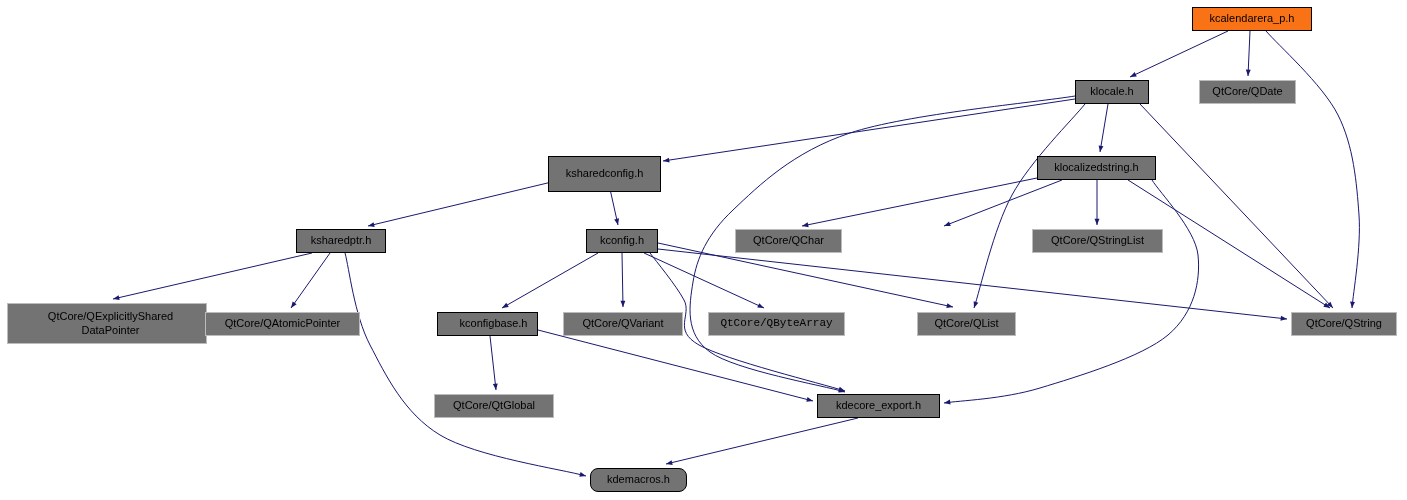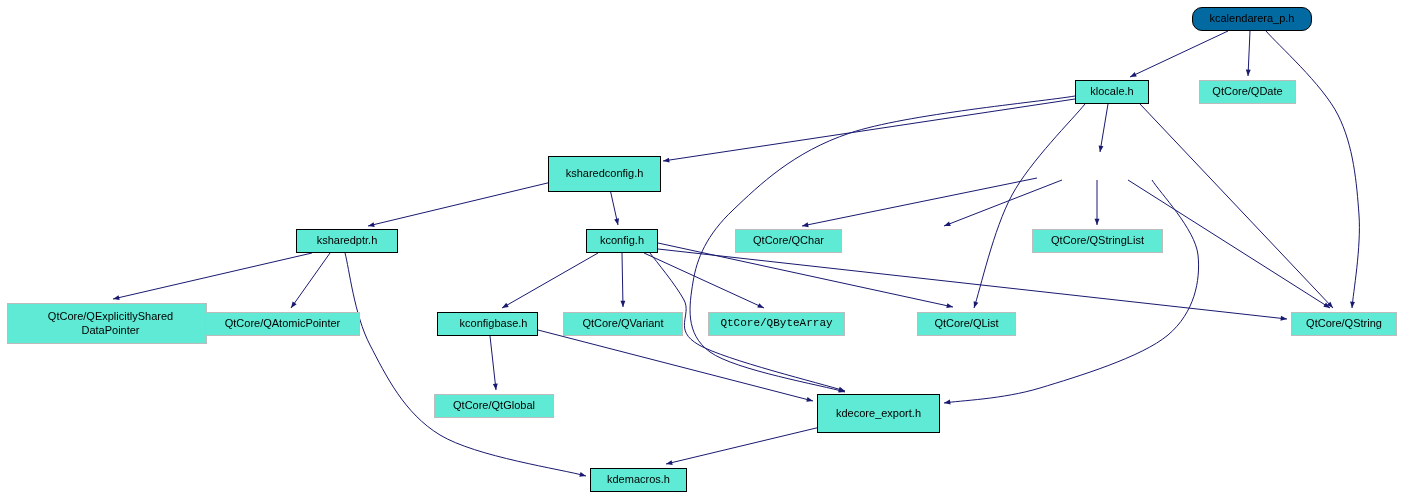--- a/index.html
+++ b/index.html
@@ -8,21 +8,21 @@
     width:1407px;height:500px;
     font-family:"Liberation Sans",sans-serif;
     background:#ffffff;
     overflow:hidden;
   }
   .edge-layer{position:absolute;left:0;top:0;}
   .node{
     position:absolute;
     box-sizing:border-box;
     border:1px solid #000000;
-    background:#5eead4;
+    background:#737373;
     color:#000000;
     display:flex;
     align-items:center;
     justify-content:center;
     text-align:center;
     font-size:11px;
     line-height:1.25;
     white-space:pre-line;
     cursor:pointer;
   }
@@ -61,32 +61,33 @@
       <path d="M622,253 L623,307" fill="none" stroke="#191970" stroke-width="1" marker-end="url(#arrowhead)"></path>
       <path d="M644,253 L764,308" fill="none" stroke="#191970" stroke-width="1" marker-end="url(#arrowhead)"></path>
       <path d="M658,243 L953,307" fill="none" stroke="#191970" stroke-width="1" marker-end="url(#arrowhead)"></path>
       <path d="M658,249 L1287,319" fill="none" stroke="#191970" stroke-width="1" marker-end="url(#arrowhead)"></path>
       <path d="M650,253 C655.7,260.8 675.8,284.7 684,300 C692.2,315.3 672.2,329.8 699,345 C725.8,360.2 820.7,383.3 845,391" fill="none" stroke="#191970" stroke-width="1" marker-end="url(#arrowhead)"></path>
       <path d="M490,336 L496,390" fill="none" stroke="#191970" stroke-width="1" marker-end="url(#arrowhead)"></path>
       <path d="M538,330 L813,401" fill="none" stroke="#191970" stroke-width="1" marker-end="url(#arrowhead)"></path>
       <path d="M858,418 L666,464" fill="none" stroke="#191970" stroke-width="1" marker-end="url(#arrowhead)"></path>
     </svg>
 
-<div class="node current" style="left: 1192px; top: 7px; width: 120px; height: 24px; background: #0369a1; border-radius: 10px;">kcalendarera_p.h</div>
+<div class="node current" style="left: 1192px; top: 7px; width: 120px; height: 24px; background: #f97316;">kcalendarera_p.h</div>
     <div class="node internal" style="left: 1075px; top: 80px; width: 74px; height: 24px;">klocale.h</div>
     <div class="node external" style="left: 1199px; top: 80px; width: 97px; height: 24px;">QtCore/QDate</div>
     <div class="node internal" style="left: 548px; top: 156px; width: 113px; height: 36px;">ksharedconfig.h</div>
-    <div class="node internal" style="left: 296px; top: 229px; width: 102px; height: 24px;">ksharedptr.h</div>
+    <div class="node internal" style="left: 1037px; top: 156px; width: 119px; height: 24px;">klocalizedstring.h</div>
+    <div class="node internal" style="left: 296px; top: 229px; width: 90px; height: 24px;">ksharedptr.h</div>
     <div class="node internal" style="left: 586px; top: 229px; width: 72px; height: 24px;">kconfig.h</div>
     <div class="node external" style="left: 735px; top: 229px; width: 107px; height: 24px;">QtCore/QChar</div>
     <div class="node external" style="left: 1032px; top: 229px; width: 131px; height: 24px;">QtCore/QStringList</div>
     <div class="node external" style="left: 7px; top: 303px; width: 200px; height: 41px; padding-left: 7px;">QtCore/QExplicitlyShared
 DataPointer</div>
     <div class="node external" style="left: 205px; top: 312px; width: 155px; height: 24px;">QtCore/QAtomicPointer</div>
     <div class="node internal" style="left: 437px; top: 312px; width: 101px; height: 24px; padding-left: 12px;">kconfigbase.h</div>
     <div class="node external" style="left: 563px; top: 312px; width: 120px; height: 24px;">QtCore/QVariant</div>
     <div class="node external" style="left: 708px; top: 312px; width: 137px; height: 24px; font-family: Liberation Mono, monospace;">QtCore/QByteArray</div>
     <div class="node external" style="left: 917px; top: 312px; width: 99px; height: 24px;">QtCore/QList</div>
     <div class="node external" style="left: 1291px; top: 312px; width: 106px; height: 24px;">QtCore/QString</div>
     <div class="node external" style="left: 434px; top: 394px; width: 120px; height: 24px;">QtCore/QtGlobal</div>
-    <div class="node internal" style="left: 817px; top: 394px; width: 123px; height: 39px;">kdecore_export.h</div>
-    <div class="node internal" style="left: 590px; top: 468px; width: 97px; height: 24px;">kdemacros.h</div>
+    <div class="node internal" style="left: 817px; top: 394px; width: 123px; height: 24px;">kdecore_export.h</div>
+    <div class="node internal" style="left: 590px; top: 468px; width: 97px; height: 24px; border-radius: 8px;">kdemacros.h</div>
   </div>
 
 </body></html>

